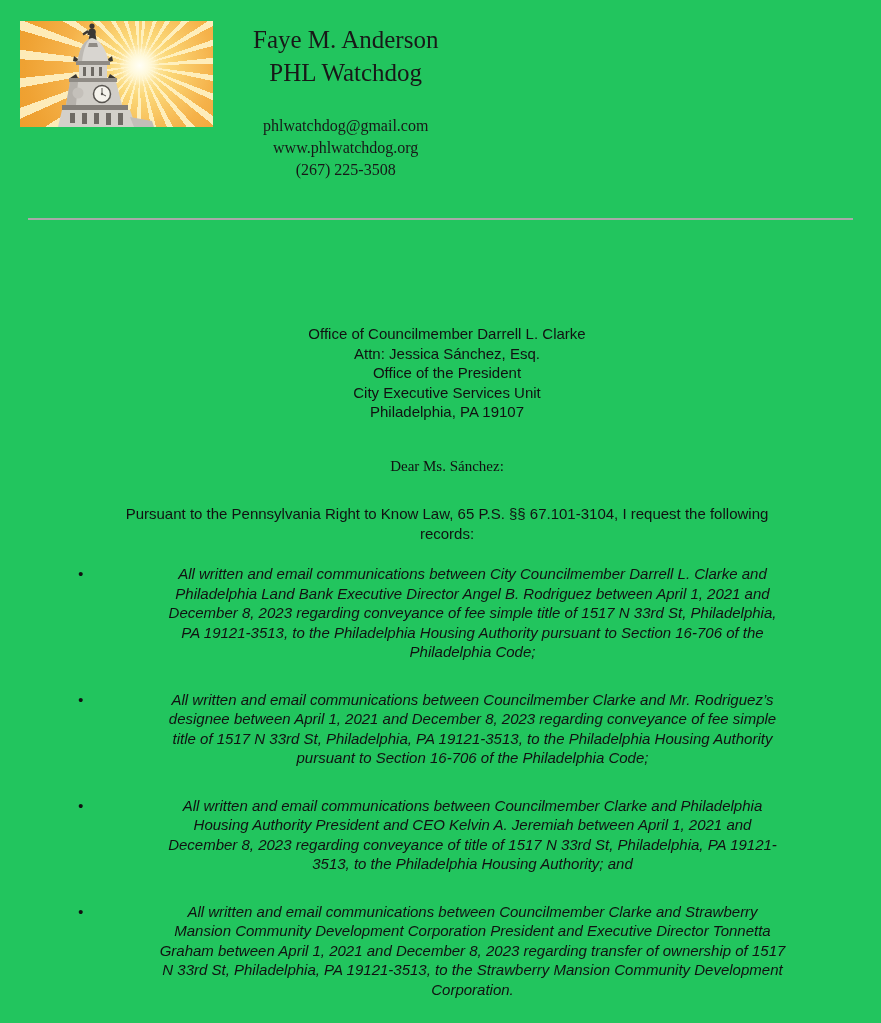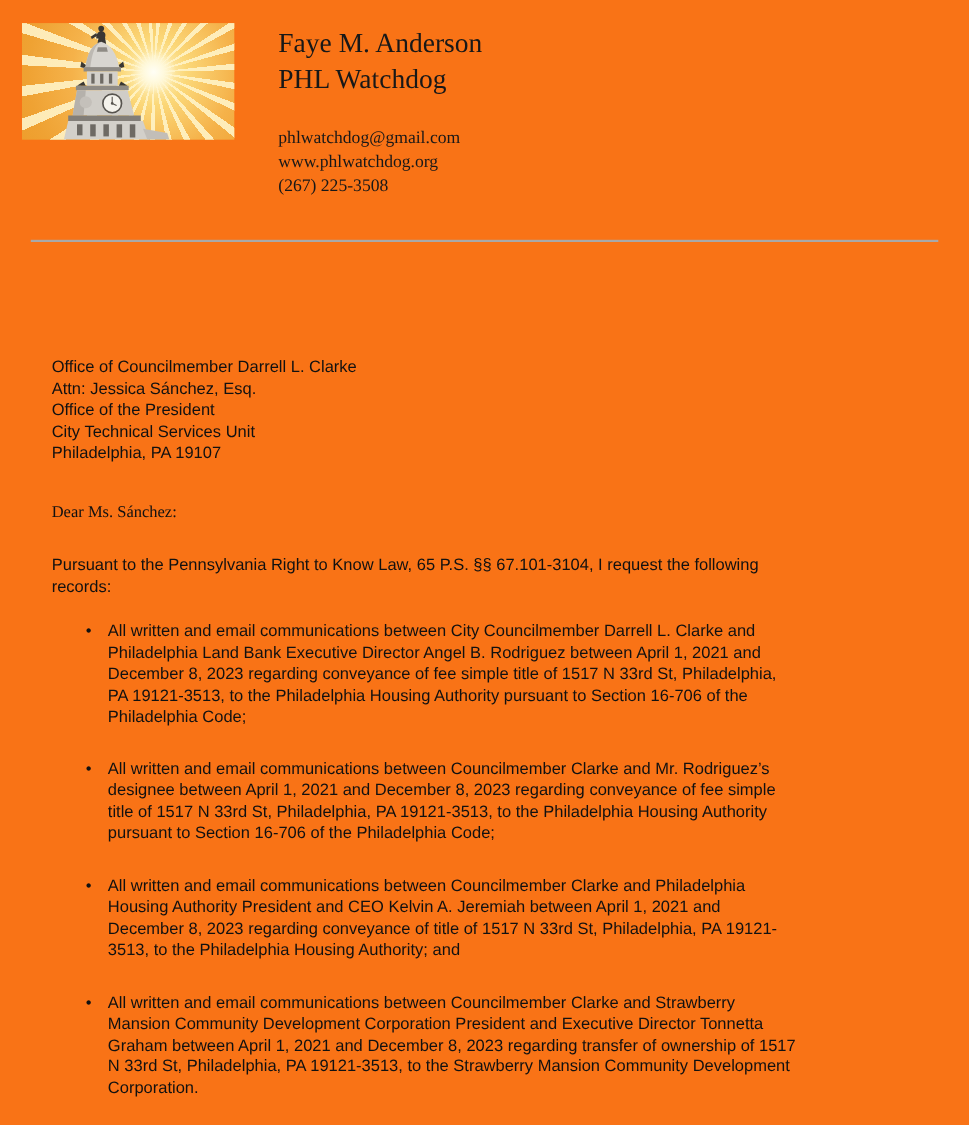--- a/index.html
+++ b/index.html
@@ -1,23 +1,24 @@
 <!DOCTYPE html>
 <html><head>
 <meta charset="utf-8">
 <style>
   * { box-sizing: border-box; margin: 0; padding: 0; }
   html, body { background: #ffffff; }
   .page {
     position: relative;
     width: 881px;
     height: 1023px;
-    background: #f97316;
+    background: #22c55e;
     overflow: hidden;
     color: #111111;
+    text-align: center;
   }
 
   
   .letterhead {
     position: absolute;
     left: 20px;
     top: 21px;
     display: flex;
   }
   .logo {
@@ -64,20 +65,21 @@
     color: #111111;
   }
   .date { }
   .recipient { margin-top: 72px; }
   .salutation { margin-top: 35px; font-family: Liberation Serif, serif; }
   .intro { margin-top: 28px; white-space: pre-line; }
   .requests {
     margin-top: 21px;
     list-style: none;
     padding-left: 51px;
+    font-style: italic;
   }
   .requests li {
     position: relative;
     margin-bottom: 28px;
     white-space: pre-line;
   }
   .requests li::before {
     content: "\2022";
     position: absolute;
     left: -20px;
@@ -147,21 +149,21 @@
   </header>
 
   <hr class="divider">
 
   <main class="letter-body">
 
     <div class="recipient">
       <div class="recipient-line">Office of Councilmember Darrell L. Clarke</div>
       <div class="recipient-line">Attn: Jessica Sánchez, Esq.</div>
       <div class="recipient-line">Office of the President</div>
-      <div class="recipient-line">City Technical Services Unit</div>
+      <div class="recipient-line">City Executive Services Unit</div>
       <div class="recipient-line">Philadelphia, PA 19107</div>
     </div>
 
     <div class="salutation">Dear Ms. Sánchez:</div>
 
     <p class="intro">Pursuant to the Pennsylvania Right to Know Law, 65 P.S. §§ 67.101-3104, I request the following
 records:</p>
 
     <ul class="requests">
       <li>All written and email communications between City Councilmember Darrell L. Clarke and

